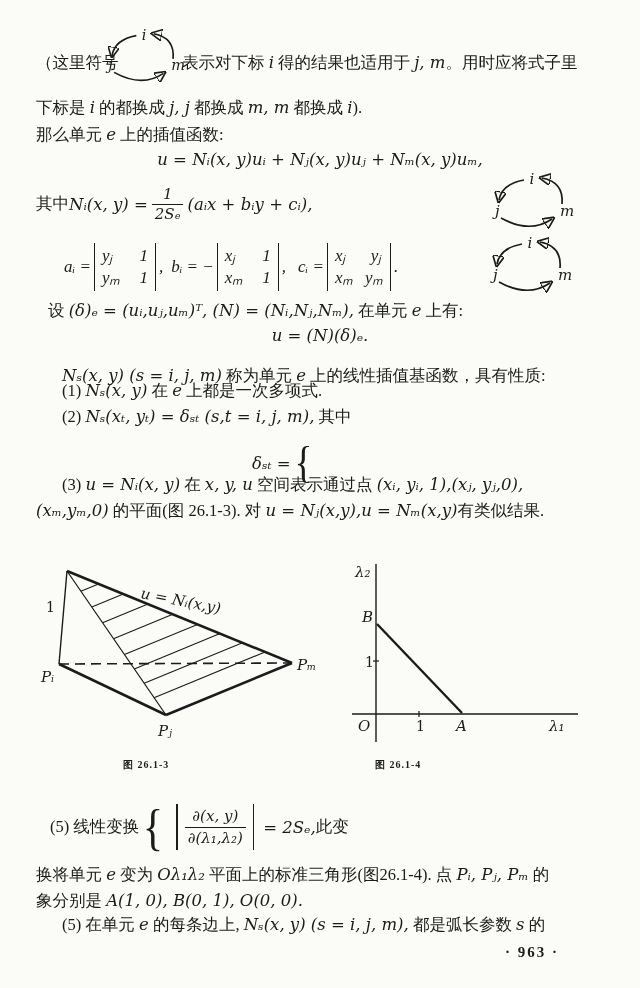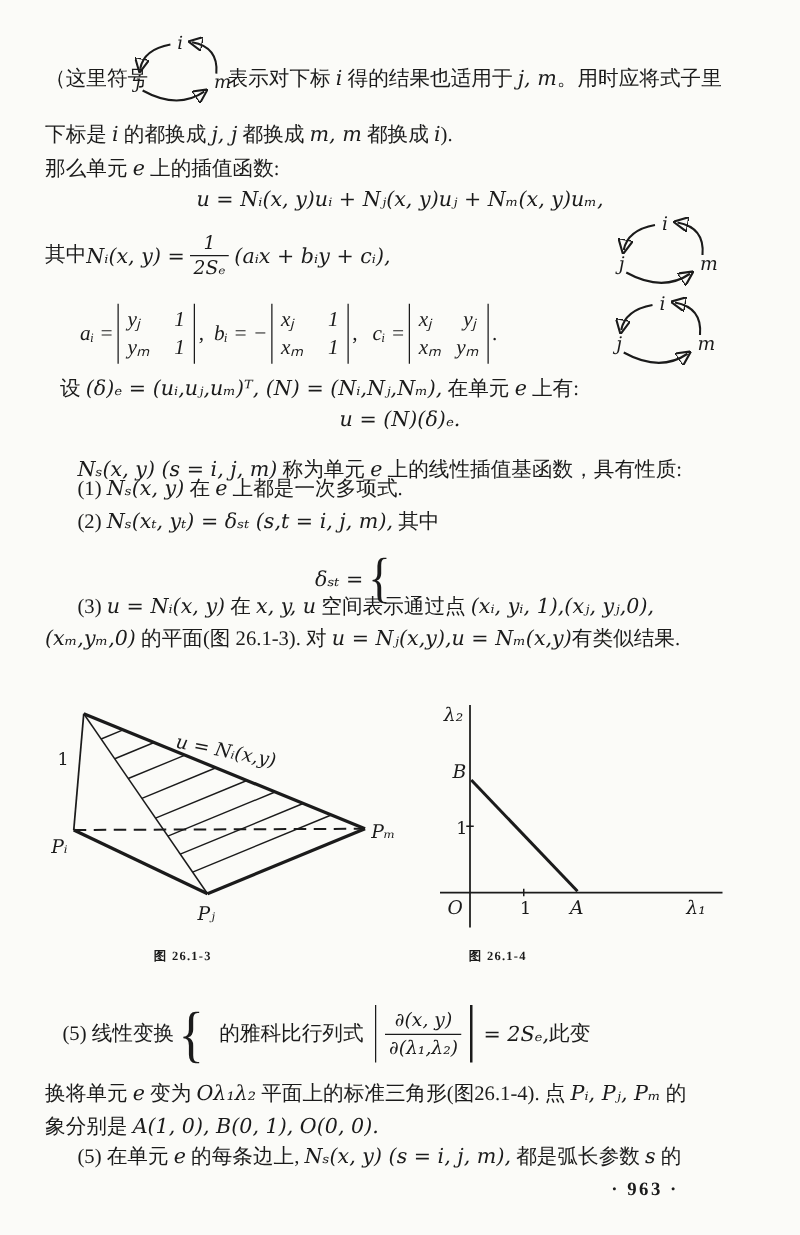--- a/index.html
+++ b/index.html
@@ -209,21 +209,20 @@
   <text class="it" x="106" y="175" font-size="15">A</text>
   <text class="it" x="199" y="175" font-size="15">λ₁</text>
 </svg>
 
 <div class="abs caption" style="top:758px;left:123px;">图  26.1-3</div>
 <div class="abs caption" style="top:758px;left:375px;">图  26.1-4</div>
 
 <div class="abs row" style="top:798px;left:50px;height:58px;">
   <span class="cn">(5) 线性变换</span>
   <span class="brace" style="font-size:50px;line-height:52px;">{</span>
-  <span class="cn" style="margin-left:8px;">的雅科比行列式</span>
   <span class="row" style="margin-left:6px;">
     <span class="vbar"></span>
     <span class="frac m" style="font-size:15px;line-height:21px;">
       <span class="num">∂(x, y)</span>
       <span class="den">∂(λ₁,λ₂)</span>
     </span>
     <span class="vbar"></span>
   </span>
   <span class="m" style="margin-left:6px;">= 2Sₑ,</span>
   <span class="cn"> 此变</span>
@@ -233,13 +232,13 @@
   <span class="cn">换将单元 </span><span class="m">e</span><span class="cn"> 变为 </span><span class="m">Oλ₁λ₂</span><span class="cn"> 平面上的标准三角形(图26.1-4).  点 </span><span class="m">Pᵢ, Pⱼ, Pₘ</span><span class="cn"> 的</span>
 </div>
 <div class="abs" style="top:890px;left:36px;">
   <span class="cn">象分别是 </span><span class="m">A(1, 0), B(0, 1), O(0, 0).</span>
 </div>
 
 <div class="abs" style="top:914px;left:62px;">
   <span class="cn">(5) 在单元 </span><span class="m">e</span><span class="cn"> 的每条边上, </span><span class="m">Nₛ(x, y) (s = i, j, m),</span><span class="cn"> 都是弧长参数 </span><span class="m">s</span><span class="cn"> 的</span>
 </div>
 
-<div class="abs pagenum" style="top:944px;left:489px;">· 963 ·</div>
+<div class="abs pagenum" style="top:944px;left:505px;">· 963 ·</div>
 
 </body></html>

